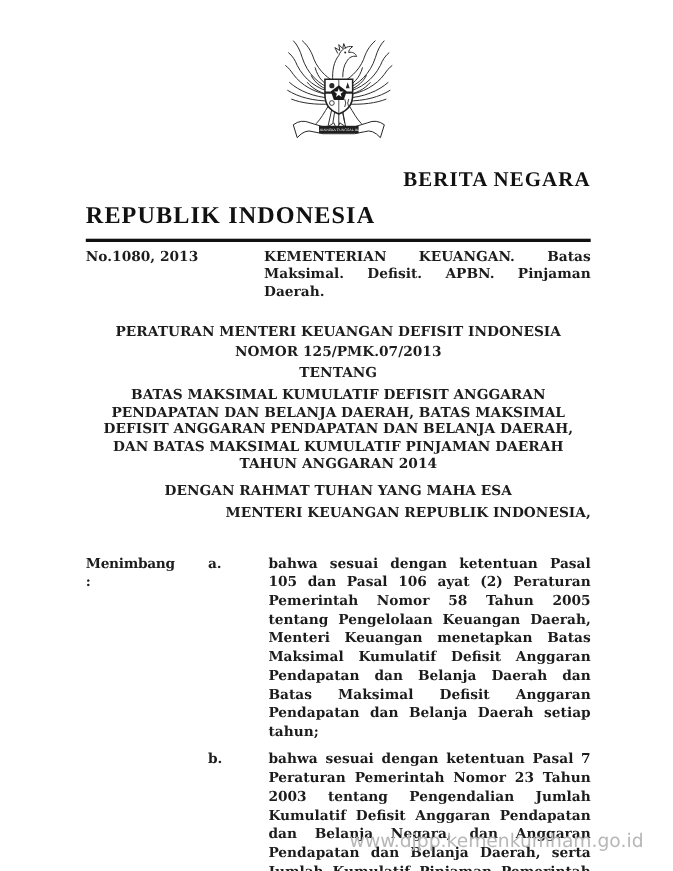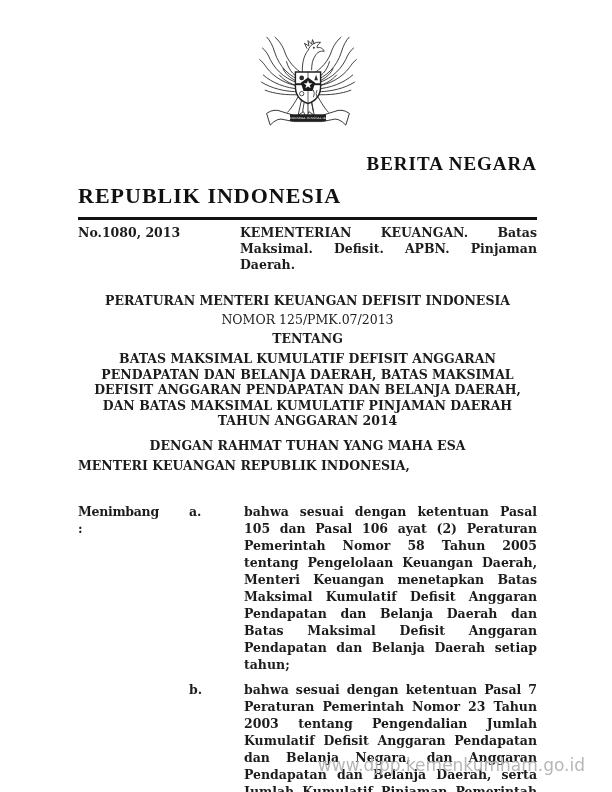--- a/index.html
+++ b/index.html
@@ -28,25 +28,25 @@
   .mast-rule { border-top:3px solid #111; margin-top:4px; }
 
   .issue-row { display:flex; justify-content:space-between; margin-top:5px; }
   .issue-no { font-size:12.5px; font-weight:bold; white-space:nowrap; }
   .issue-subject {
     width:297px; font-size:12.5px; font-weight:bold;
     line-height:16px; text-align:justify;
   }
 
   .doc-heading { margin-top:20px; text-align:center; font-size:12.5px; font-weight:bold; line-height:15px; }
-  .doc-number  { margin-top:4px;  text-align:center; font-size:12.5px; font-weight:normal; line-height:15px; }
+  .doc-number  { margin-top:4px;  text-align:center; font-size:12.5px; font-weight:bold; line-height:15px; }
   .doc-about   { margin-top:4px;  text-align:center; font-size:12.5px; font-weight:bold; line-height:15px; }
   .reg-title   { margin-top:5px;  text-align:center; font-size:12.5px; font-weight:bold; line-height:15.5px; }
   .invocation  { margin-top:9px;  text-align:center; font-size:12.5px; font-weight:bold; line-height:15px; }
-  .authority   { margin-top:5px;  text-align:left; font-size:12.5px; font-weight:bold; line-height:15px; }
+  .authority   { margin-top:5px;  text-align:right; font-size:12.5px; font-weight:bold; line-height:15px; }
 
   .consider { margin-top:30px; font-size:12.5px; font-weight:bold; }
   .c-row { display:flex;gap:33px; }
   .c-row + .c-row { margin-top:8px; }
   .c-label { width:78px; flex:none; line-height:17px; letter-spacing:-0.3px; }
   .c-letter { width:22px; flex:none; line-height:17px; }
   .c-text { flex:1; text-align:justify; line-height:17px; }
 
   .watermark {
     position:absolute; right:27px; bottom:17px;

